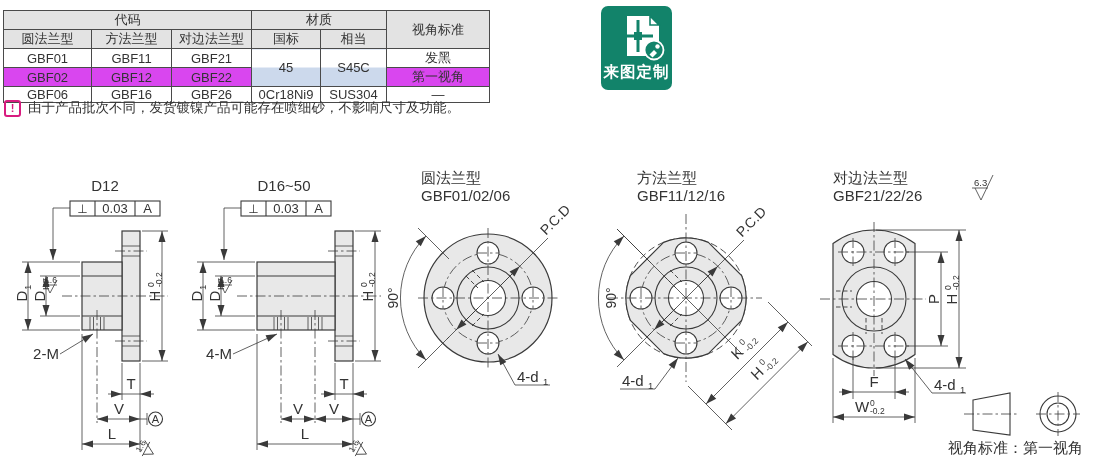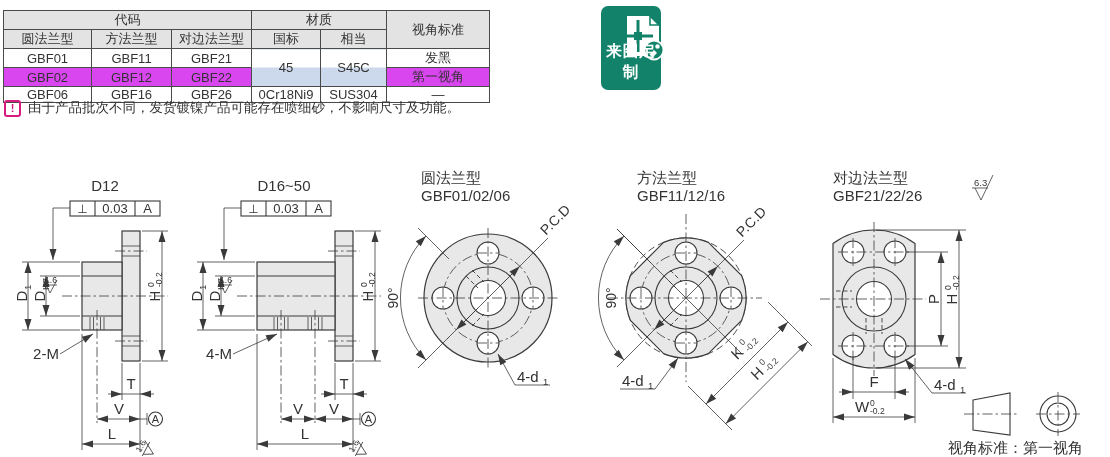--- a/index.html
+++ b/index.html
@@ -16,21 +16,21 @@
   .gbf{color:#1786c7;font-weight:bold;}
   .hl{background:#d946ef;}
   .mat-merged{background:linear-gradient(180deg,#fff 50%,#ccd9ec 50%);}
   
   #note{position:absolute;left:4px;top:99px;display:flex;align-items:center;gap:7px;
         font-size:13.5px;color:#333;}
   #note .warn{display:inline-block;width:13px;height:13px;border:2px solid #d81b7f;
         border-radius:3px;color:#d81b7f;font-weight:bold;font-size:11px;line-height:13px;
         text-align:center;}
   
-  #badge{position:absolute;left:601px;top:6px;width:60px;height:84px;background:#12836a;
+  #badge{position:absolute;left:601px;top:6px;width:71px;height:84px;background:#12836a;
          border-radius:7px;}
   #badge .blabel{position:absolute;left:0;right:0;bottom:7px;text-align:center;color:#fff;
          font-weight:bold;font-size:15.5px;letter-spacing:1px;}
   
   #draw{position:absolute;left:0;top:160px;}
   .ln{stroke:#3a3a3a;stroke-width:1.1;fill:none}
   .th{stroke:#3a3a3a;stroke-width:0.8;fill:none}
   .cl{stroke:#3a3a3a;stroke-width:0.8;fill:none;stroke-dasharray:10 3 2.5 3}
   .hdl{stroke:#3a3a3a;stroke-width:0.9;fill:none;stroke-dasharray:4.5 2.5}
   .ph{stroke:#3a3a3a;stroke-width:0.9;fill:none;stroke-dasharray:7 4}

